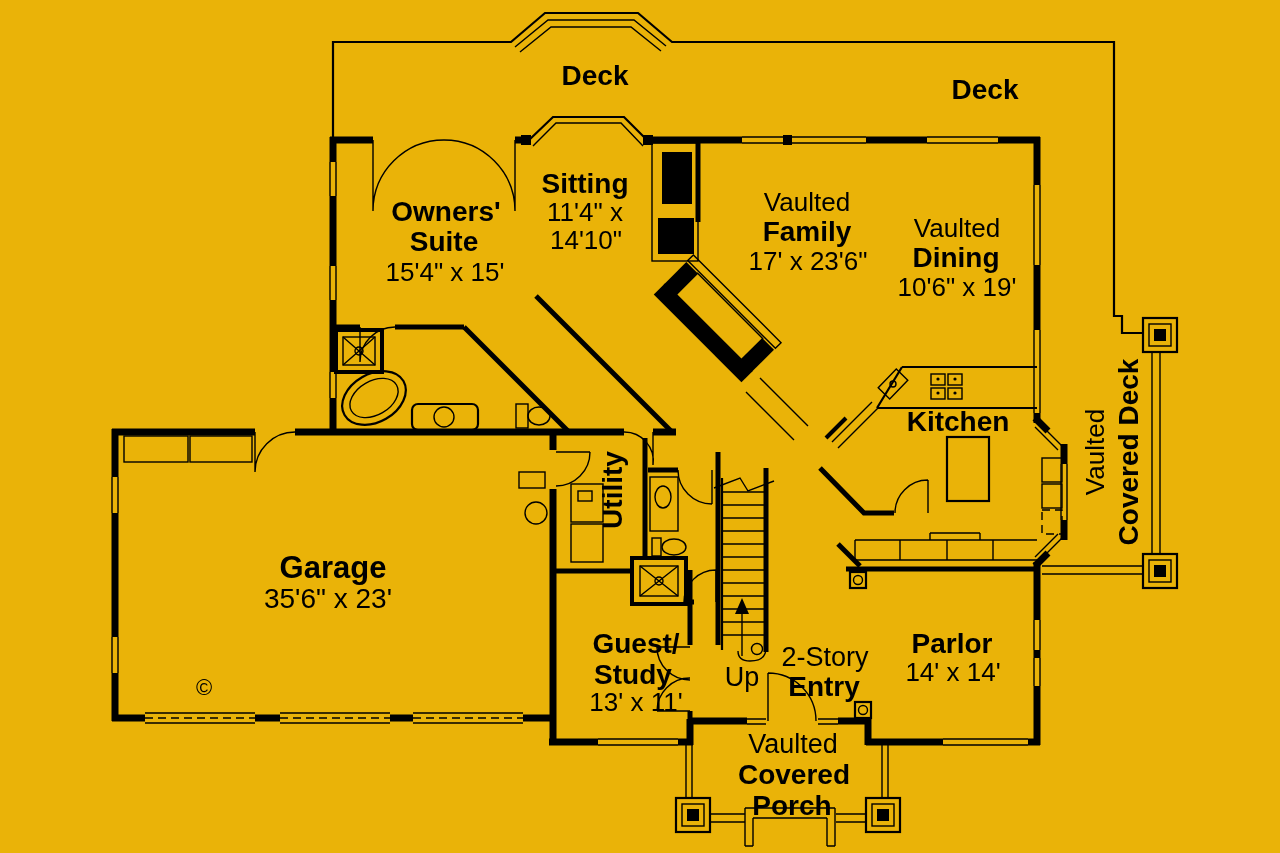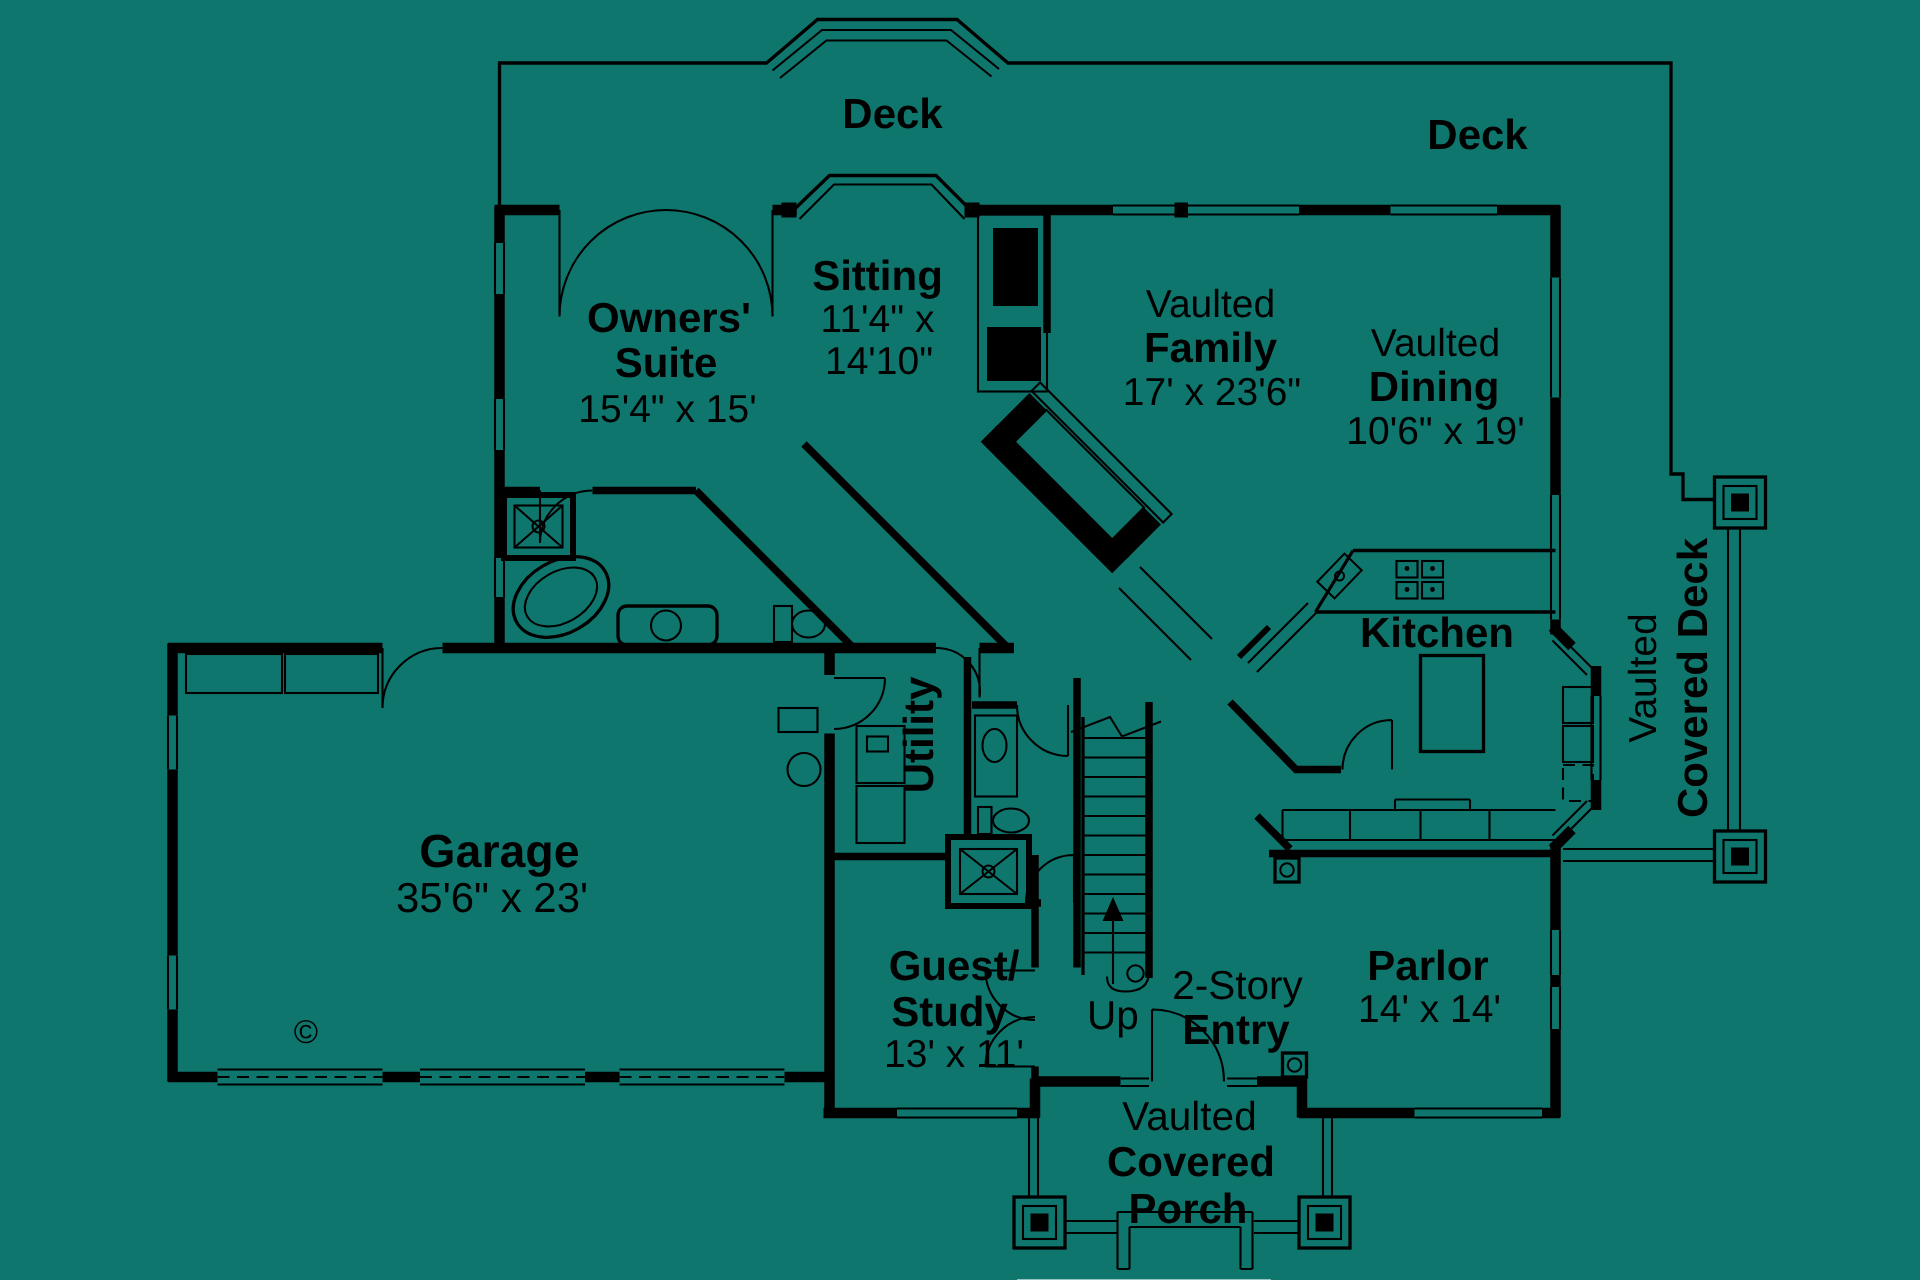--- a/index.html
+++ b/index.html
@@ -1,16 +1,16 @@
 <!DOCTYPE html>
 <html><head>
 <meta charset="utf-8">
 <style>
   html,body{margin:0;padding:0;background:#ffffff}
-  .stage{width:1280px;height:853px;background:#0f766e;position:relative}
+  .stage{width:1280px;height:853px;background:#eab308;position:relative}
   svg{display:block}
   .w7{stroke:#000;stroke-width:7;fill:none}
   .w5{stroke:#000;stroke-width:5;fill:none}
   .w4{stroke:#000;stroke-width:4;fill:none}
   .t2{stroke:#000;stroke-width:2.2;fill:none}
   .t{stroke:#000;stroke-width:1.4;fill:none}
   .dash{stroke:#000;stroke-width:1.4;fill:none;stroke-dasharray:8 5}
   .blk{fill:#000;stroke:none}
   text{text-anchor:middle;fill:#000}
   .nm{font:bold 28px "Liberation Sans",sans-serif}

